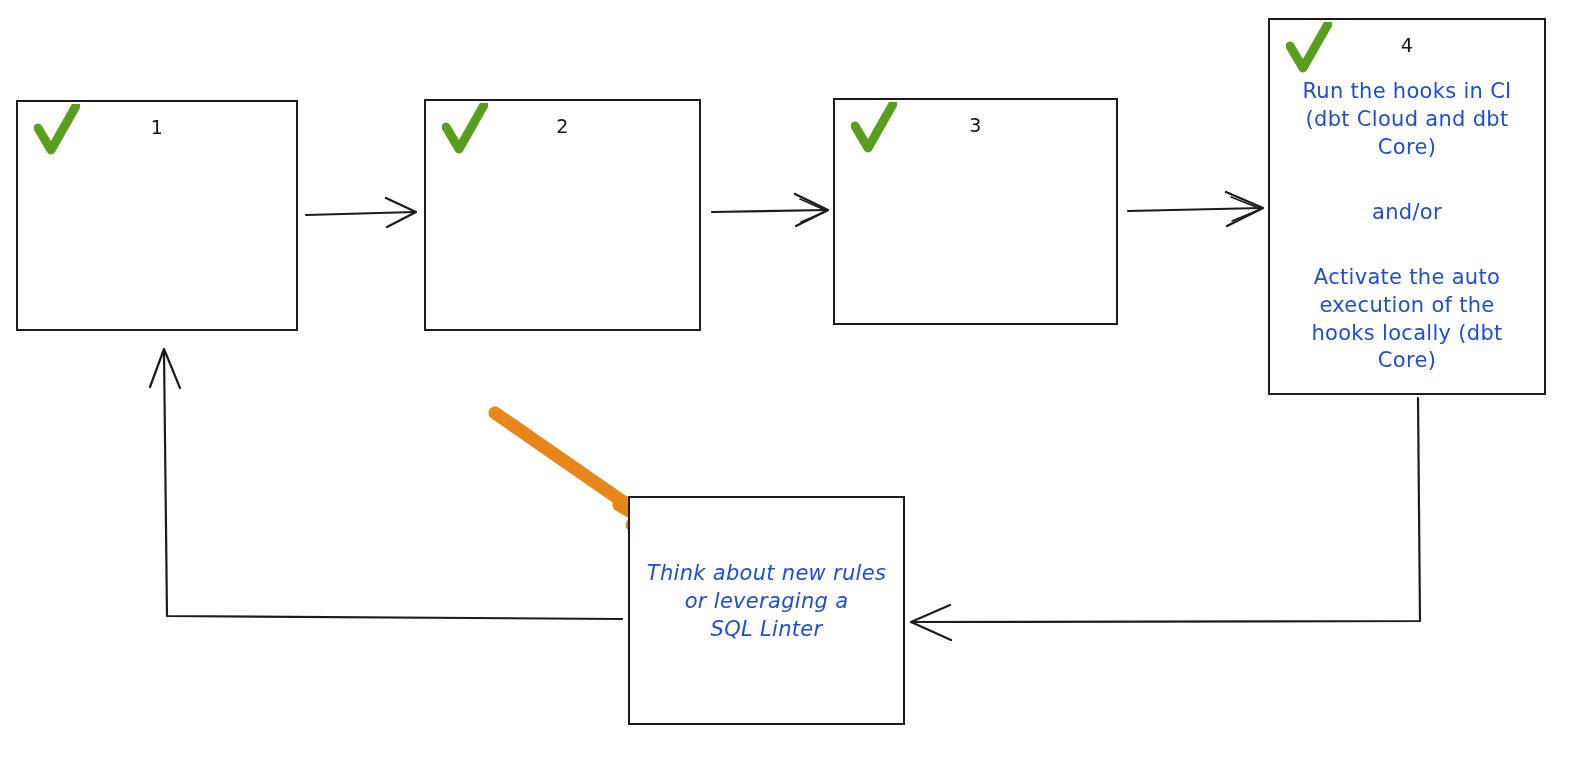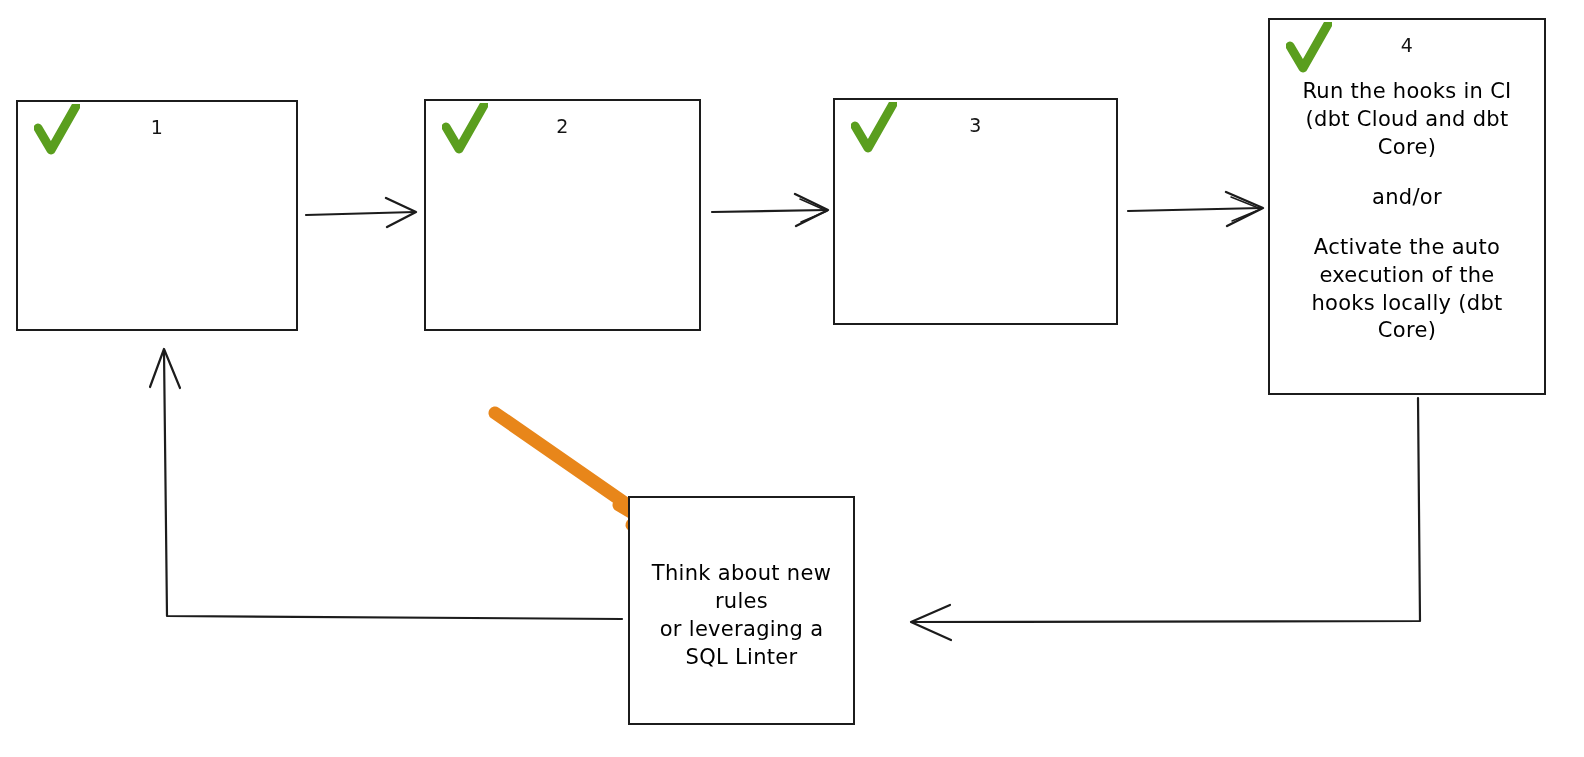--- a/index.html
+++ b/index.html
@@ -65,33 +65,33 @@
     flex-direction: column;
     align-items: center;
     justify-content: center;
     padding: 0 10px 6px 10px;
   }
   .node-text {
     text-align: center;
     font-family: "DejaVu Sans", sans-serif;
     font-size: 21px;
     line-height: 1.33;
-    color: #000000;
+    color: #1d4ed8;
     white-space: pre-line;
     letter-spacing: 0.3px;
   }
   .node-text + .node-text {
-    margin-top: 22px;
+    margin-top: 37px;
   }
   
   #node-1 { left: 16px;   top: 100px; width: 282px;  height: 231px; }
   #node-2 { left: 424px;  top: 99px;  width: 277px;  height: 232px; }
   #node-3 { left: 833px;  top: 98px;  width: 285px;  height: 227px; }
   #node-4 { left: 1268px; top: 18px;  width: 278px;  height: 377px; }
-  #node-5 { left: 628px;  top: 496px; width: 227px;  height: 229px; }
+  #node-5 { left: 628px;  top: 496px; width: 277px;  height: 229px; font-style: italic; }
 
   #node-4 .node-body { justify-content: flex-start; padding-top: 2px; }
   #node-5 .node-head { height: 62px; }
   #node-5 .node-body { justify-content: flex-start; padding-top: 0px; }
 </style>
 </head>
 <body>
 
 <div id="canvas">
 

